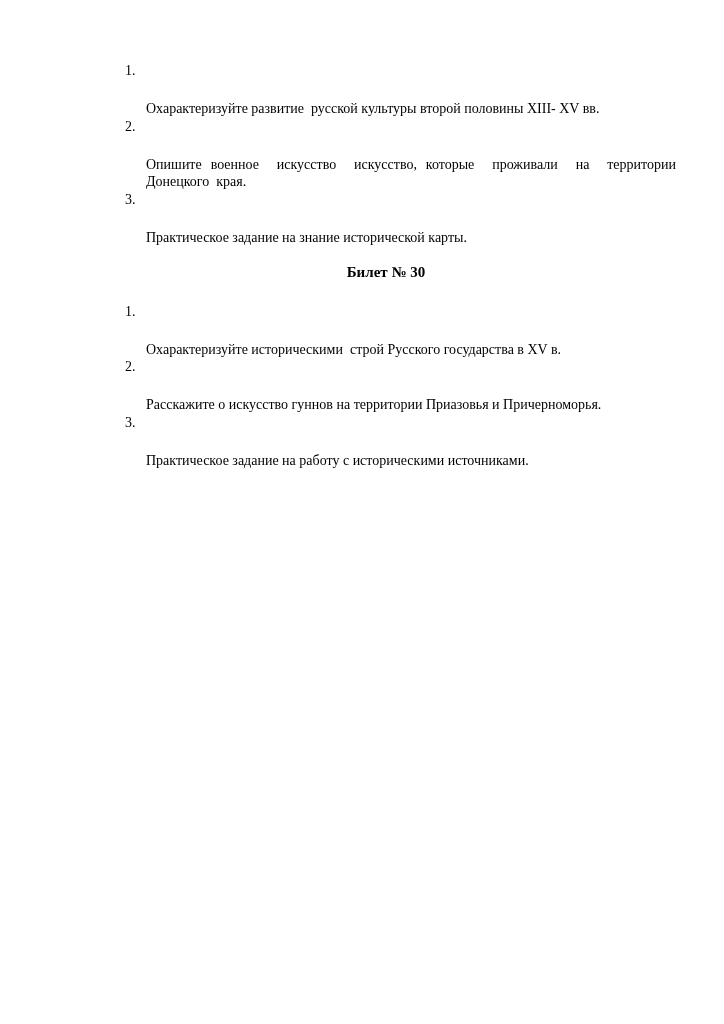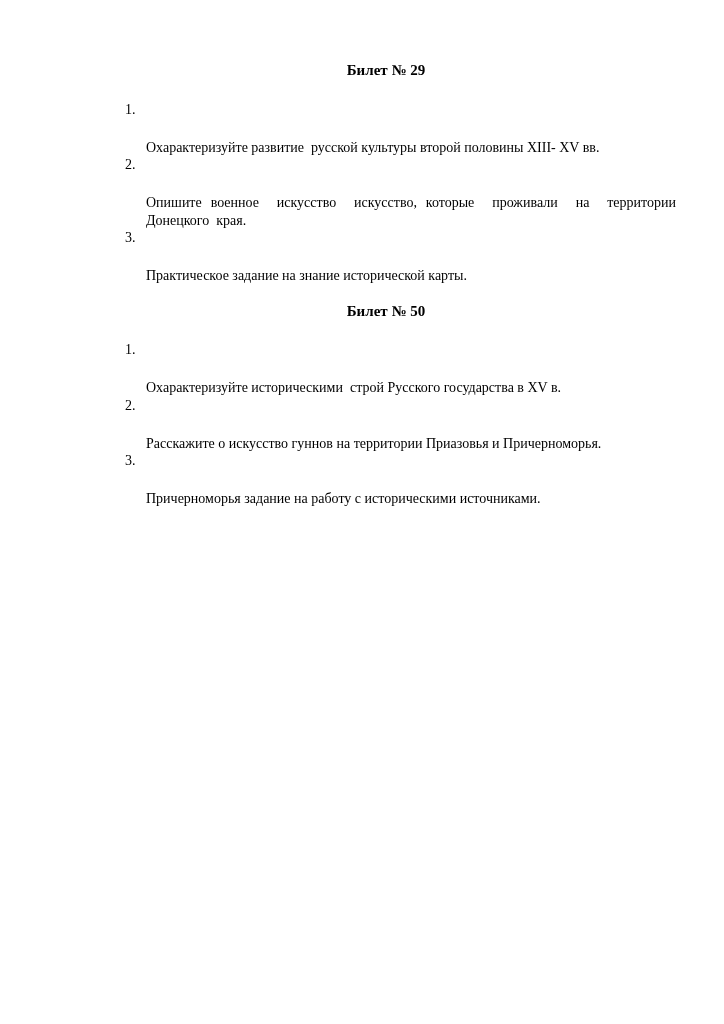--- a/index.html
+++ b/index.html
@@ -47,48 +47,47 @@
     white-space: pre-wrap;
     margin-top: 38px;
   }
 </style>
 </head>
 <body>
 
 <div class="page">
 
   <section class="ticket">
-    <h1 class="ticket-title">Билет № 29</h1>
     <div class="ticket-list">
       <div class="list-item">
         <span class="item-number">1.</span>
         <span class="item-text">Охарактеризуйте развитие  русской культуры второй половины XIII- XV вв.</span>
       </div>
       <div class="list-item">
         <span class="item-number">2.</span>
         <span class="item-text">Опишите военное  искусство  искусство, которые  проживали  на  территории Донецкого  края.</span>
       </div>
       <div class="list-item">
         <span class="item-number">3.</span>
         <span class="item-text">Практическое задание на знание исторической карты.</span>
       </div>
     </div>
   </section>
 
   <section class="ticket">
-    <h1 class="ticket-title">Билет № 50</h1>
+    <h1 class="ticket-title">Билет № 30</h1>
     <div class="ticket-list">
       <div class="list-item">
         <span class="item-number">1.</span>
         <span class="item-text">Охарактеризуйте историческими  строй Русского государства в XV в.</span>
       </div>
       <div class="list-item">
         <span class="item-number">2.</span>
         <span class="item-text">Расскажите о искусство гуннов на территории Приазовья и Причерноморья.</span>
       </div>
       <div class="list-item">
         <span class="item-number">3.</span>
-        <span class="item-text">Причерноморья задание на работу с историческими источниками.</span>
+        <span class="item-text">Практическое задание на работу с историческими источниками.</span>
       </div>
     </div>
   </section>
 
 </div>
 
 </body></html>

